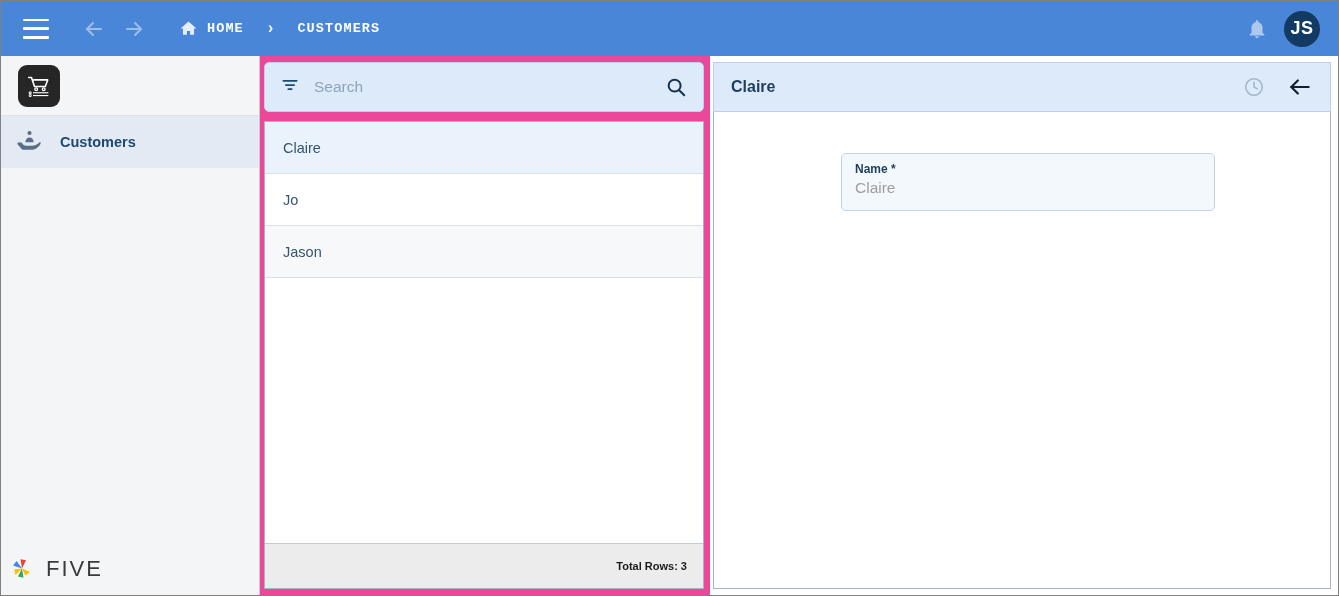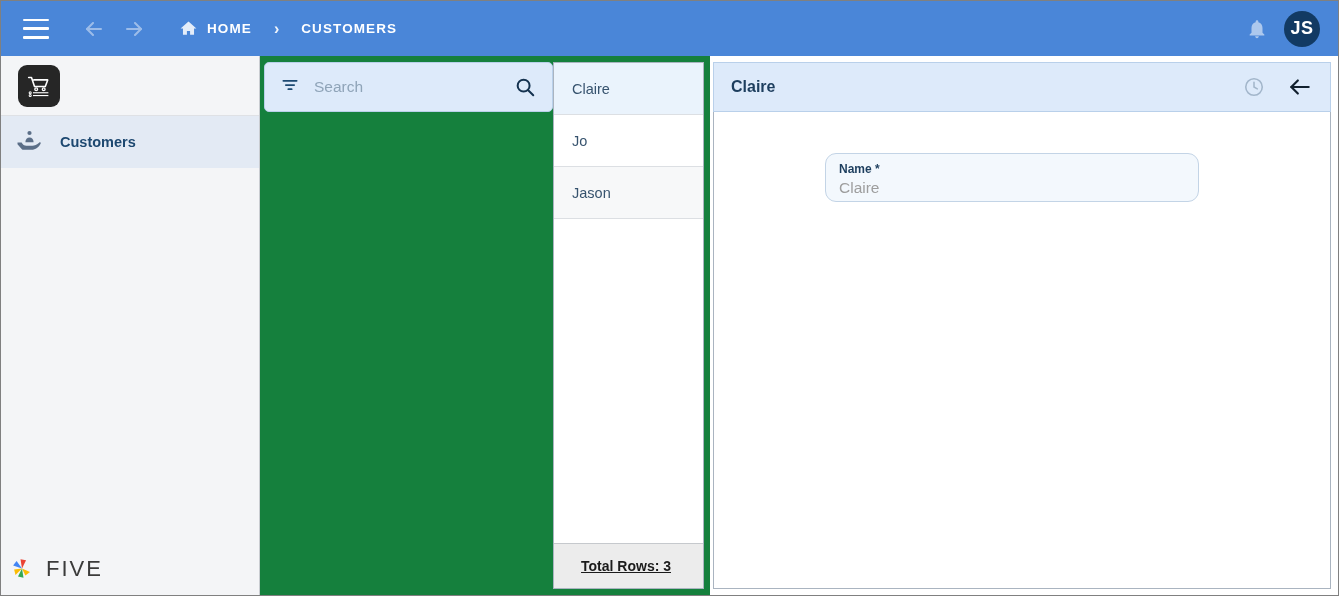--- a/index.html
+++ b/index.html
@@ -33,21 +33,21 @@
   .hamburger span { display: block; height: 2.6px; background: #ffffff; border-radius: 1px; }
 
   .nav-arrow {
     width: 34px; height: 34px;
     display: flex; align-items: center; justify-content: center;
     opacity: .45; cursor: default;
   }
   .nav-arrow svg { display: block; }
   .nav-arrow.first { margin-right: 6px; }
 
-  .crumbs { display: flex; align-items: center; margin-left: 28px; }
+  .crumbs { display: flex; align-items: center; margin-left: 28px; font-family: Liberation Mono, monospace; }
   .home-icon { display: flex; align-items: center; margin-right: 9px; opacity: .85; }
   .crumb-text {
     color: #ffffff; font-size: 13.5px; font-weight: bold;
     letter-spacing: 1.1px; white-space: nowrap;
   }
   .crumb-sep {
     color: #ffffff; font-size: 16px; font-weight: bold;
     margin: 0 22px; opacity: .92; line-height: 1;
   }
 
@@ -95,23 +95,23 @@
     padding-left: 6px; gap: 9px;
   }
   .five-word {
     font-size: 22px; letter-spacing: 2px; color: #3b3b3b;
     font-family: "Liberation Sans", sans-serif; font-weight: 400;
   }
 
   
   .list-panel {
     width: 450px; min-width: 450px;
-    display: flex; flex-direction: row;
+    display: flex; flex-direction: column;
     padding: 6px 6px 6px 4px;
-    background: #15803d;
+    background: #ec4899;
     min-height: 0;
     justify-content: center;
   }
   .search-box {
     height: 50px; min-height: 50px;
     background: #ddeafa;
     border: 1px solid #b9d0ea;
     border-radius: 5px;
     display: flex; align-items: center;
     padding: 0 16px 0 15px;
@@ -152,22 +152,22 @@
   }
   .grid-row.selected { background: #eaf3fc; }
   .grid-row.alt { background: #f7f8f9; }
   .grid-row.plain { background: #ffffff; }
   .grid-filler { flex: 1; background: #ffffff; }
   .grid-foot {
     height: 45px; min-height: 45px;
     background: #ececec;
     border-top: 1px solid #c6c9cd;
     display: flex; align-items: center; justify-content: flex-end;
-    padding-right: 32px;
-    font-size: 14px; font-weight: bold; color: #1b1b1b; text-decoration: underline;
+    padding-right: 16px;
+    font-size: 11px; font-weight: bold; color: #1b1b1b;
   }
 
   
   .detail-panel {
     flex: 1; display: flex; flex-direction: column;
     padding: 6px 7px 6px 3px;
     min-width: 0; background: #ffffff;
   }
   .detail-head {
     height: 50px; min-height: 50px;
@@ -179,25 +179,25 @@
   .detail-title { font-size: 16px; font-weight: bold; color: #1d3e5e; }
   .detail-head-actions { margin-left: auto; display: flex; align-items: center; gap: 22px; }
   .head-icon { cursor: pointer; display: flex; align-items: center; }
   .head-icon.muted { opacity: .38; }
 
   .detail-body {
     flex: 1; border: 1px solid #aab4c0; border-top: none;
     background: #ffffff; position: relative; min-height: 0;
   }
   .field {
-    position: absolute; left: 111px; top: 41px;
-    width: 374px; height: 49px;
+    position: absolute; left: 127px; top: 41px;
+    width: 374px; height: 58px;
     background: #f3f8fd;
     border: 1px solid #c3d4e6;
-    border-radius: 11px;
+    border-radius: 5px;
     padding: 8px 0 0 13px;
   }
   .field-label { font-size: 12px; font-weight: bold; color: #1d3e5e; margin-bottom: 3px; }
   .field-value {
     font-size: 15.5px; color: #9e9e9e; border: none; outline: none;
     background: transparent; width: 95%;
     font-family: "Liberation Sans", sans-serif;
   }
 </style>
 </head>

